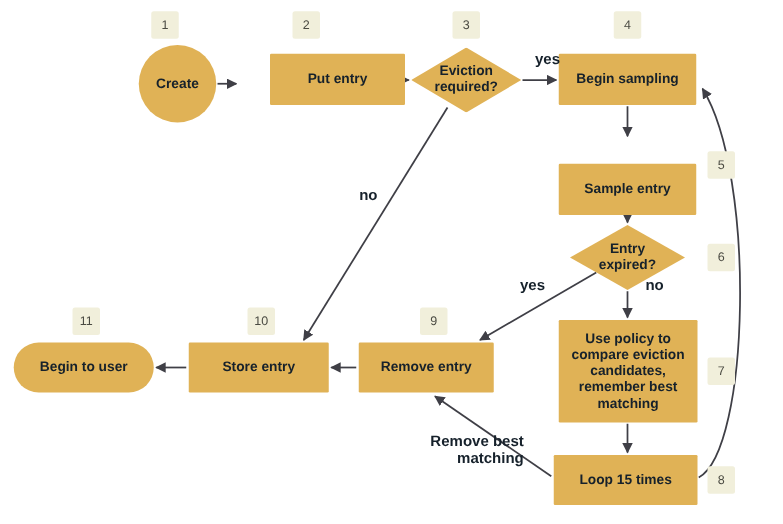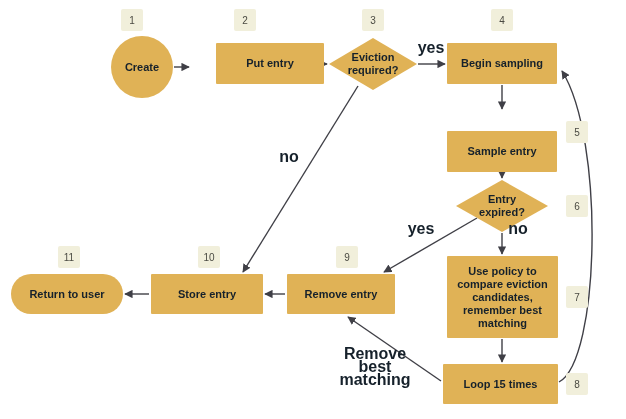--- a/index.html
+++ b/index.html
@@ -63,24 +63,24 @@
     align-items: center;
     justify-content: center;
     border-radius: 2px;
     width: 22px;
     height: 22px;
     z-index: 4;
   }
   .edge-label {
     position: absolute;
     color: #16212b;
-    font-size: 16px;
+    font-size: 12px;
     font-weight: 700;
     line-height: 13px;
-    text-align: center;
+    text-align: right;
     white-space: pre-line;
     z-index: 4;
   }
 </style>
 </head>
 <body>
 
 <div id="canvas">
 
   <svg id="edges" viewBox="0 0 626 419" xmlns="http://www.w3.org/2000/svg">
@@ -161,21 +161,21 @@
 
   <div class="node rect" style="left:287px;top:274px;width:108px;height:40px;">
     <span>Remove entry</span>
   </div>
 
   <div class="node rect" style="left:151px;top:274px;width:112px;height:40px;">
     <span>Store entry</span>
   </div>
 
   <div class="node stadium" style="left:11px;top:274px;width:112px;height:40px;">
-    <span>Return to user</span>
+    <span>Begin to user</span>
   </div>
 
   <div class="badge" style="left:121px;top:9px;">
     <span>1</span>
     </div>
   <div class="badge" style="left:234px;top:9px;">
     <span>2</span>
     </div>
   <div class="badge" style="left:362px;top:9px;">
     <span>3</span>

